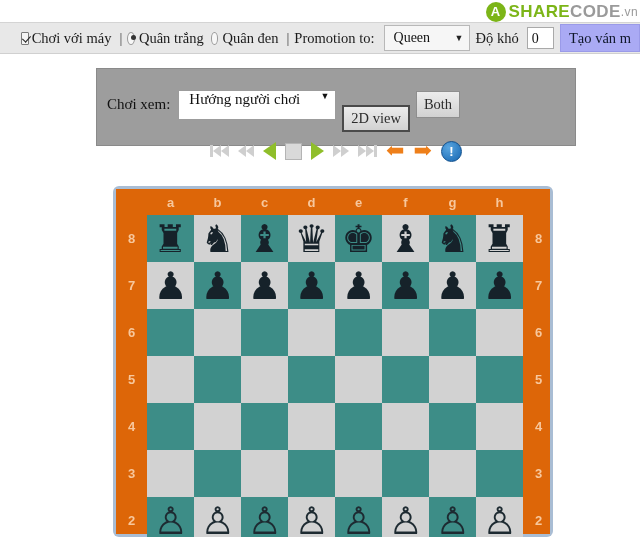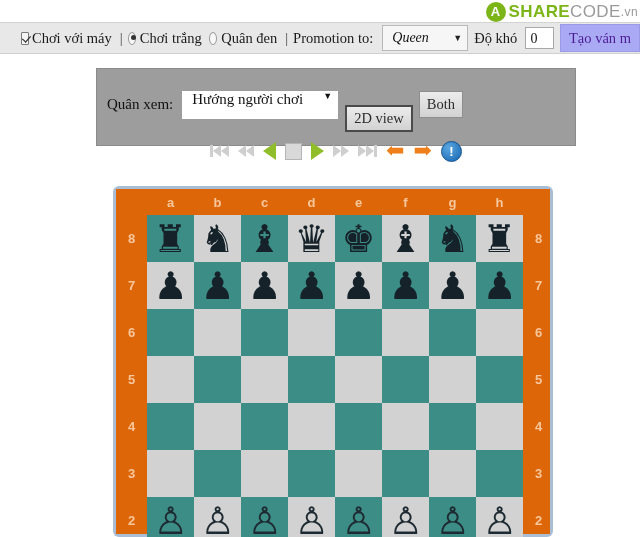--- a/index.html
+++ b/index.html
@@ -43,53 +43,52 @@
   }
   .sep { margin: 0 5px; color:#444; }
   .lbl { margin-right: 3px; }
 
   .mini-select {
     display:inline-flex; align-items:center; justify-content:space-between;
     height: 24px; min-width: 70px; padding: 0 5px 0 9px;
     background: #f6f6f6; border: 1px solid #b8b8b8;
     margin: 0 6px; font-size: 14px; color:#111;
     font-family:"Liberation Serif", serif;
-    font-style:italic;
   }
   .mini-select .caret { font-size: 9px; margin-left: 8px; color:#222; }
 
   .num-input {
     width: 44px; height: 22px; background:#fff; border:1px solid #a9a9a9;
     font-size: 14px; padding: 0 4px; color:#111; box-sizing:border-box;
     margin-left: 5px; font-family:"Liberation Serif", serif; line-height:22px;
   }
   .create-btn {
     margin-left: 6px; height: 26px; line-height: 26px;
-    background: #aaaaf4; color: #4c1d95; border: 1px solid #9a9ae8;
+    background: #aaaaf4; color: #0f172a; border: 1px solid #9a9ae8;
     padding: 0 8px; font-size: 14.5px; white-space: nowrap;
     font-family:"Liberation Serif", serif;
   }
 
   
   .logo {
     position:absolute; right: 2px; top: 2px; display:flex; align-items:center;
     font-family:"Liberation Sans", sans-serif; font-weight:bold; font-size:17px;
     letter-spacing: .4px; z-index: 5; padding-left: 48px;
   }
   .logo-mark {
     width: 20px; height: 20px; border-radius:50%;
     background: #7cb518; margin-right: 3px; position: relative;
     display:inline-block;
   }
   .logo-mark::after{
     content:"A"; position:absolute; left:0; top:0; width:20px; height:20px;
     line-height:20px; text-align:center; color:#fff; font-size:13px;
   }
   .logo .s1 { color:#7cb518; }
-  .logo .s2 { color:#9a9a9a; font-weight:normal; }
+  .logo .s2 { color:#9a9a9a; font-weight:bold; }
   .logo .s3 { color:#9a9a9a; font-weight:normal; font-size:12px; }
 
   
   .view-bar {
     position:absolute; left: 96px; top: 68px; width: 480px; height: 78px;
     background: #9d9d9d;
     border: 1px solid #8a8a8a;
     box-sizing: border-box;
   }
   .view-row1 { display:flex; align-items:center; padding: 8px 0 0 10px; }
@@ -204,38 +203,38 @@
     <span class="s1">SHARE</span>
     <span class="s2">CODE</span>
     <span class="s3">.vn</span>
   </div>
 
   <div class="options-bar">
     <span class="cbox checked"></span>
     <span class="lbl">Chơi với máy</span>
     <span class="sep">|</span>
     <span class="rbox selected"></span>
-    <span class="lbl">Chơi trắng</span>
+    <span class="lbl">Quân trắng</span>
     <span style="width:8px"></span>
     <span class="rbox"></span>
     <span class="lbl">Quân đen</span>
     <span class="sep">|</span>
     <span class="lbl">Promotion to:</span>
     <span class="mini-select">
       <span>Queen</span>
       <span class="caret">▼</span>
     </span>
     <span class="lbl">Độ khó</span>
     <span class="num-input">0</span>
     <span class="create-btn">Tạo ván m</span>
   </div>
 
   <div class="view-bar">
     <div class="view-row1">
-      <span class="view-label">Quân xem:</span>
+      <span class="view-label">Chơi xem:</span>
       <span class="dir-select">
         <span>Hướng người chơi</span>
         <span class="caret">▼</span>
       </span>
       <span class="vbtn active">2D view</span>
       <span class="vbtn">Both</span>
     </div>
 
     <div class="ctrl-row">
       <span class="ctrl">

